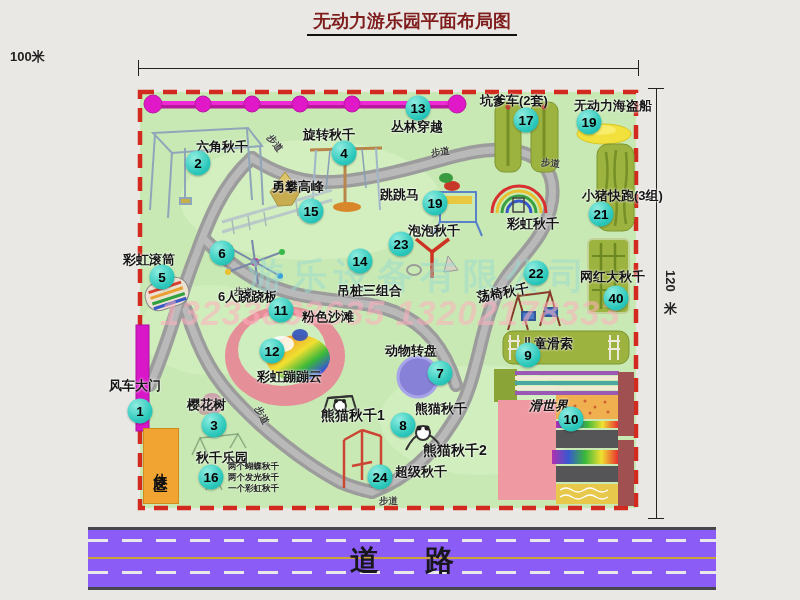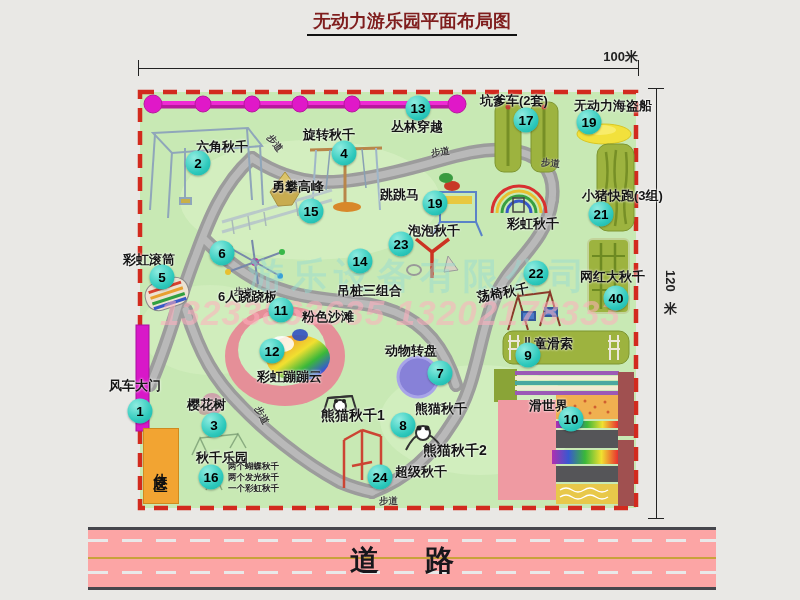--- a/index.html
+++ b/index.html
@@ -20,42 +20,42 @@
      background:radial-gradient(circle at 35% 28%,#8fece0,#2dc9bc 62%,#17aea4);
      color:#000;font-size:13.5px;font-weight:bold;box-shadow:0 1px 2px rgba(0,0,0,.3);
      transform:translate(-50%,-50%);}
   .note-line{font-size:8.5px;font-weight:bold;color:#222;white-space:nowrap;line-height:11px;
      text-shadow:0 0 2px rgba(255,255,255,.9);}
   .path-label{font-size:9.5px;font-weight:bold;color:#3a3a3a;white-space:nowrap;
      text-shadow:0 0 2px rgba(255,255,255,.8);}
   #rest-area{left:143px;top:428px;width:34px;height:74px;background:#f2a432;border:1px solid #cf8a1e;
      display:flex;align-items:center;justify-content:center;}
   #rest-area .vtxt{writing-mode:vertical-rl;font-size:14px;font-weight:bold;color:#111;letter-spacing:3px;}
-  #road{left:88px;top:527px;width:628px;height:57px;background:#fca5a5;
+  #road{left:88px;top:527px;width:628px;height:57px;background:#8b5cf6;
      border-top:3px solid #46464c;border-bottom:3px solid #46464c;}
   .road-dash{position:absolute;left:0;width:100%;height:3px;
      background:repeating-linear-gradient(90deg,#e9e9e9 0 20px,rgba(0,0,0,0) 20px 34px);}
   #road-center{position:absolute;left:0;width:100%;height:2px;top:27px;background:#c9a23b;}
   #road-label{position:absolute;left:0;right:0;top:11px;text-align:center;font-size:29px;font-weight:bold;
      color:#17171c;letter-spacing:46px;text-indent:46px;}
   #wm-co{left:248px;top:252px;font-size:36px;font-weight:bold;color:rgba(150,220,210,.48);
      letter-spacing:7px;white-space:nowrap;}
   #wm-ph{left:160px;top:293px;font-size:35px;font-weight:bold;font-style:italic;
      color:rgba(255,175,190,.55);white-space:nowrap;letter-spacing:1px;}
 </style>
 </head>
 <body>
 
 <div id="stage">
 
   <div class="abs" id="page-title">
     <span>无动力游乐园平面布局图</span>
   </div>
 
-  <div class="abs dim-label" style="left:16px;right:162px;top:48px;text-align:right;">100米</div>
+  <div class="abs dim-label" style="left:10px;right:162px;top:48px;text-align:left;">100米</div>
   <div class="abs dim-line-h" style="left:138px;top:68px;width:500px;"></div>
   <div class="abs tick-v" style="left:138px;top:60px;"></div>
   <div class="abs tick-v" style="left:638px;top:60px;"></div>
 
   <div class="abs dim-line-v" style="left:656px;top:88px;height:430px;"></div>
   <div class="abs tick-h" style="left:648px;top:88px;"></div>
   <div class="abs tick-h" style="left:648px;top:518px;"></div>
   <div class="abs dim-label" style="left:661px;top:270px;writing-mode:vertical-rl;">120米</div>
 
   <svg class="abs" width="800" height="600" style="left:0;top:0;">
@@ -344,21 +344,21 @@
 
   <div class="abs poi-label" style="left:109px;top:377px;">风车大门</div>
   <div class="abs poi-label" style="left:196px;top:138px;">六角秋千</div>
   <div class="abs poi-label" style="left:187px;top:396px;">樱花树</div>
   <div class="abs poi-label" style="left:303px;top:126px;">旋转秋千</div>
   <div class="abs poi-label" style="left:123px;top:251px;">彩虹滚筒</div>
   <div class="abs poi-label" style="left:218px;top:266px;margin-top:22px;">6人跷跷板</div>
   <div class="abs poi-label" style="left:385px;top:342px;">动物转盘</div>
   <div class="abs poi-label" style="left:415px;top:400px;">熊猫秋千</div>
   <div class="abs poi-label" style="left:521px;top:335px;">儿童滑索</div>
-  <div class="abs poi-label" style="left:529px;top:397px;">滑世界</div>
+  <div class="abs poi-label" style="left:529px;top:397px;font-style:italic;">滑世界</div>
   <div class="abs poi-label" style="left:302px;top:308px;">粉色沙滩</div>
   <div class="abs poi-label" style="left:257px;top:368px;">彩虹蹦蹦云</div>
   <div class="abs poi-label" style="left:391px;top:118px;">丛林穿越</div>
   <div class="abs poi-label" style="left:337px;top:282px;">吊桩三组合</div>
   <div class="abs poi-label" style="left:272px;top:178px;">勇攀高峰</div>
   <div class="abs poi-label" style="left:196px;top:449px;">秋千乐园</div>
   <div class="abs poi-label" style="left:480px;top:92px;">坑爹车(2套)</div>
   <div class="abs poi-label" style="left:380px;top:186px;">跳跳马</div>
   <div class="abs poi-label" style="left:574px;top:97px;">无动力海盗船</div>
   <div class="abs poi-label" style="left:580px;top:268px;">网红大秋千</div>

